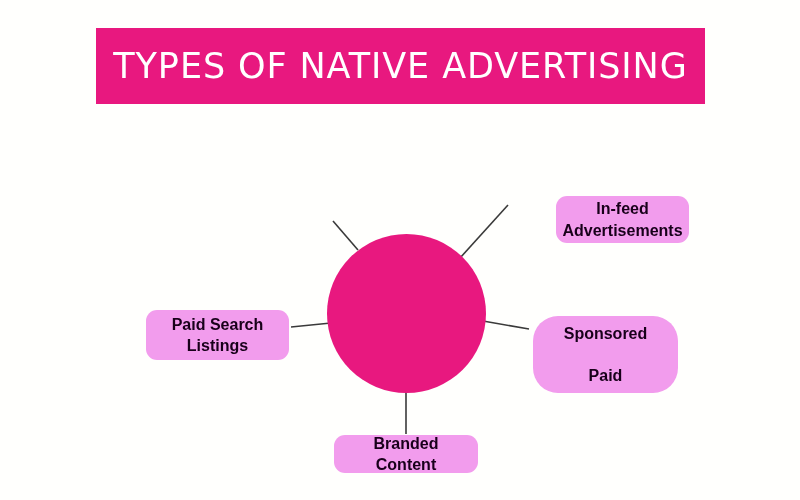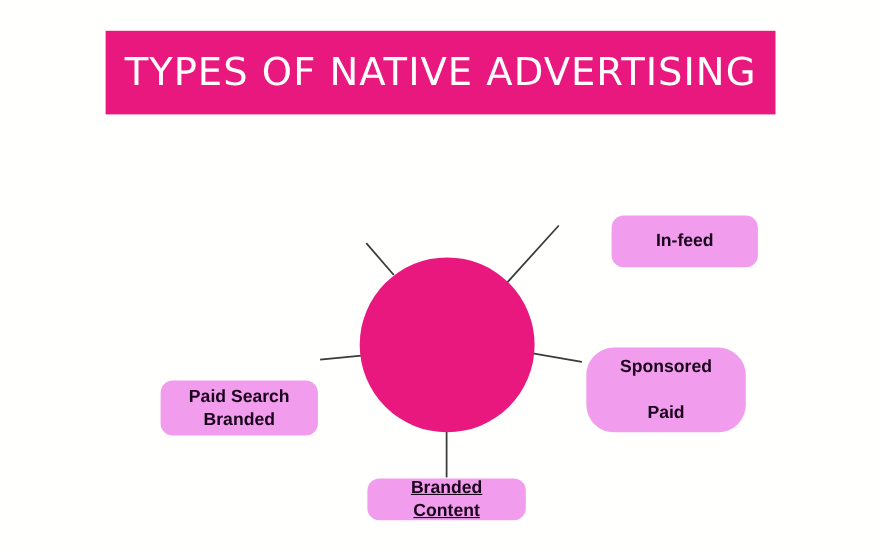--- a/index.html
+++ b/index.html
@@ -96,28 +96,26 @@
     top: 316px;
     width: 145px;
     height: 77px;
     border-radius: 25px;
   }
   #node-paid-search-adverts {
     left: 146px;
     top: 310px;
     width: 143px;
     height: 50px;
-    margin-top: 36px;
   }
   #node-branded-content {
     left: 334px;
     top: 435px;
     width: 144px;
     height: 38px;
-    text-decoration: underline;
   }
 </style>
 </head>
 <body>
 
 <div id="canvas">
 
   <div id="title-banner">
     <span id="title-text">TYPES OF NATIVE ADVERTISING</span>
   </div>
@@ -129,35 +127,36 @@
     <line x1="291" y1="327" x2="331" y2="323" stroke="#3a3a3a" stroke-width="1.6"></line>
     <line x1="406" y1="392" x2="406" y2="434" stroke="#3a3a3a" stroke-width="1.6"></line>
   </svg>
 
   <div id="hub-circle"></div>
 
 
   <div class="node-pill" id="node-in-feed-advertisements">
     <span>
       <span>In-feed</span><br>
+      <span>Advertisements</span>
     </span>
   </div>
 
   <div class="node-pill" id="node-sponsored-social-media-posts">
     <span>
       <span>Sponsored</span><br>
       <br>
       <span>Paid</span>
     </span>
   </div>
 
   <div class="node-pill" id="node-paid-search-adverts">
     <span>
       <span>Paid Search</span><br>
-      <span>Branded</span>
+      <span>Listings</span>
     </span>
   </div>
 
   <div class="node-pill" id="node-branded-content">
     <span>Branded Content</span>
   </div>
 
 </div>
 
 </body></html>

